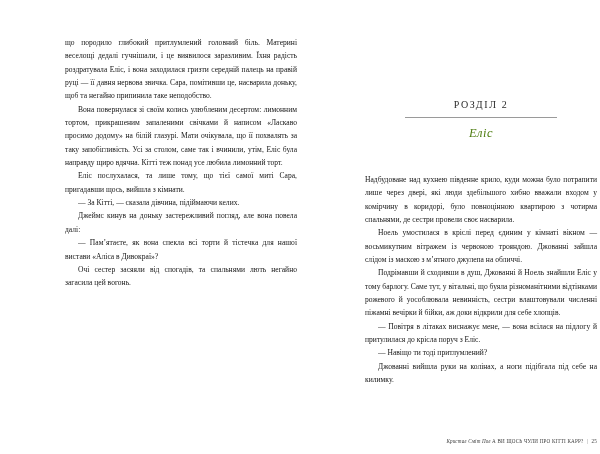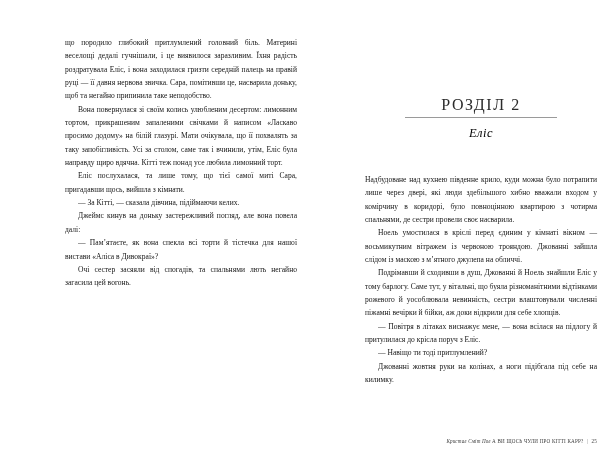--- a/index.html
+++ b/index.html
@@ -52,37 +52,37 @@
   .body-text p.cont {
     text-indent: 0;
   }
 
   
   .chapter {
     padding-top: 98px;
     text-align: center;
   }
   .chapter-number {
-    font-size: 16px;
+    font-size: 10px;
     letter-spacing: 1.6px;
     color: #2b2b2b;
     text-transform: uppercase;
     line-height: 14px;
     padding-bottom: 5px;
   }
   .chapter-rule {
     width: 152px;
     height: 1px;
     background: #9a9a9a;
     margin: 0 auto;
   }
   .chapter-title {
     font-style: italic;
     font-size: 12.5px;
-    color: #000000;
+    color: #4d7c0f;
     line-height: 16px;
     padding-top: 7px;
     letter-spacing: 0.5px;
   }
 
   .right-body {
     padding-top: 32px;
   }
   .date-heading {
     font-weight: bold;
@@ -145,21 +145,21 @@
       <div class="chapter-rule"></div>
       <div class="chapter-title">Еліс</div>
     </div>
 
     <div class="right-body body-text">
       <p class="cont">Надбудоване над кухнею південне крило, куди можна було потрапити лише через двері, які люди здебільшого хибно вважали входом у комірчину в коридорі, було повноцінною квартирою з чотирма спальнями, де сестри провели своє насварила.</p>
       <p class="indent">Ноель умостилася в кріслі перед єдиним у кімнаті вікном — восьмикутним вітражем із червоною трояндою. Джованні зайшла слідом із маскою з м’ятного джулепа на обличчі.</p>
       <p class="indent">Подрімавши й сходивши в душ, Джованні й Ноель знайшли Еліс у тому барлогу. Саме тут, у вітальні, що буяла різноманітними відтінками рожевого й уособлювала невинність, сестри влаштовували численні піжамні вечірки й бійки, аж доки відкрили для себе хлопців.</p>
       <p class="indent">— Повітря в літаках виснажує мене, — вона всілася на підлогу й притулилася до крісла поруч з Еліс.</p>
       <p class="indent">— Навіщо ти тоді притлумлений?</p>
-      <p class="indent">Джованні жовтня руки на колінах, а ноги підібгала під себе на килимку.</p>
+      <p class="indent">Джованні вийшла руки на колінах, а ноги підібгала під себе на килимку.</p>
     </div>
 
     <div class="footer">
       <span class="author">Кристал Сміт Пол</span>
       <span class="title">А ВИ ЩОСЬ ЧУЛИ ПРО КІТТІ КАРР?</span>
       <span class="sep">|</span>
       <span class="pageno">25</span>
     </div>
 
   </div>

